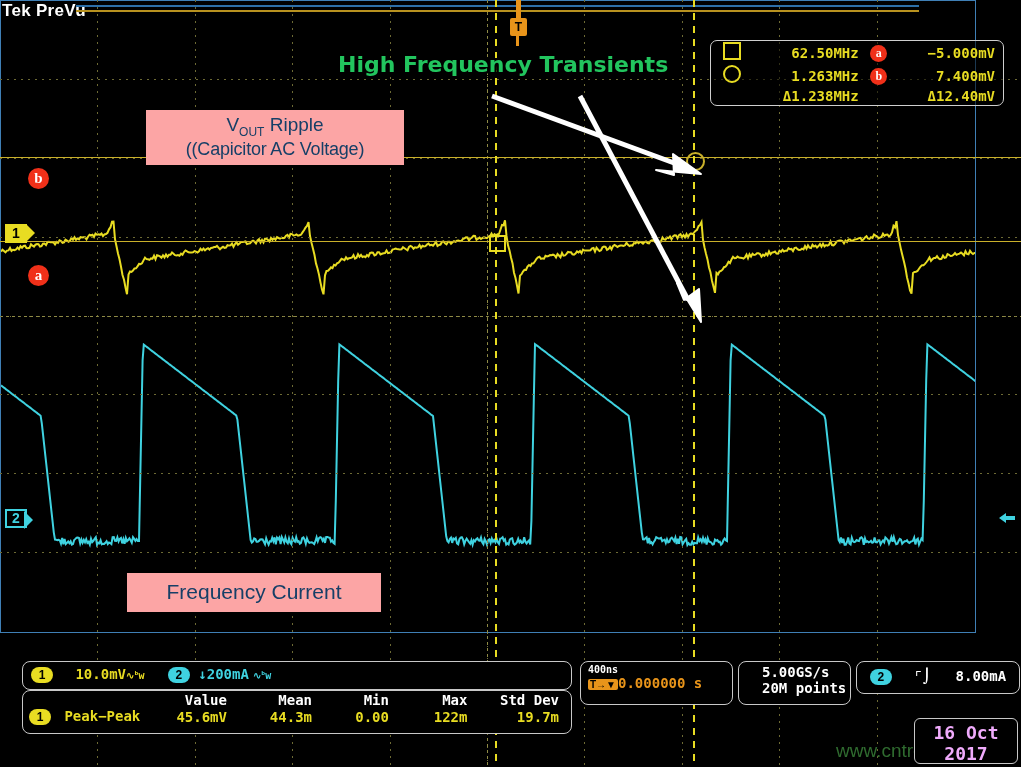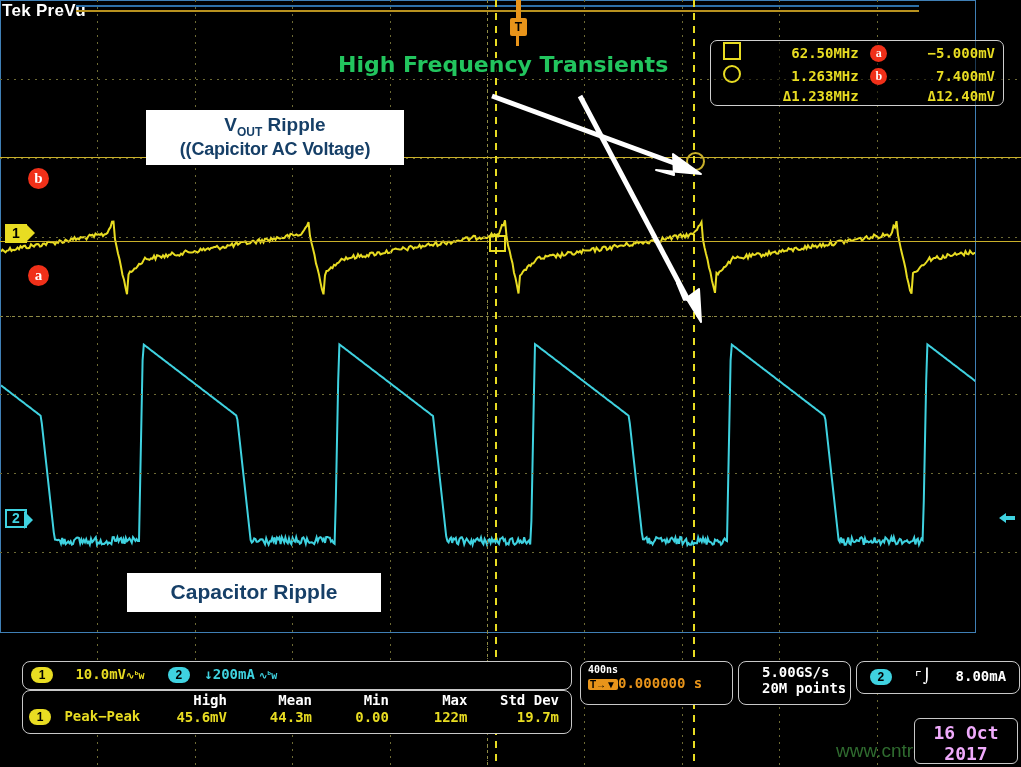--- a/index.html
+++ b/index.html
@@ -65,21 +65,21 @@
   .cb-f{width:108px;text-align:right;}
   .cb-m{width:34px;text-align:center;}
   .cb-v{width:100px;text-align:right;padding-right:8px!important;}
   .sqico{display:inline-block;width:14px;height:14px;border:2px solid #e8dc22;}
   .ciico{display:inline-block;width:14px;height:14px;border:2px solid #e8dc22;border-radius:50%;}
   .redmk{display:inline-block;width:17px;height:17px;border-radius:50%;background:#f03019;
         color:#fff;font-family:"Liberation Serif",serif;font-size:12px;line-height:17px;
         text-align:center;font-weight:bold;}
 
   
-  .wlabel{position:absolute;background:#ffffff;color:#163f67;font-weight:bold;
+  .wlabel{position:absolute;background:#fca5a5;color:#163f67;font-weight:normal;
         font-family:"Liberation Sans",sans-serif;text-align:center;line-height:1.12;}
   #lbl-vout{left:146px;top:110px;width:258px;padding:4px 0 6px;font-size:19px;}
   #lbl-vout .l2{font-size:18px;letter-spacing:-.2px;}
   #lbl-cap{left:127px;top:573px;width:254px;padding:7px 0 8px;font-size:21px;}
   #lbl-hft{left:338px;top:52px;font-size:22px;color:#22c55e;background:transparent;
         font-weight:bold;text-shadow:-2px 0 #000,2px 0 #000,0 -2px #000,0 2px #000,
         -2px -2px #000,2px 2px #000,-2px 2px #000,2px -2px #000;}
 
   
   .panel{position:absolute;border:1px solid #c8c8c8;border-radius:8px;background:#000;
@@ -232,37 +232,37 @@
     </g>
   </svg>
 
   <div class="wlabel" id="lbl-vout">
     <div class="l1">
       <span>V</span><sub style="font-size:12px">OUT</sub><span> Ripple</span>
     </div>
     <div class="l2">((Capicitor AC Voltage)</div>
   </div>
 
-  <div class="wlabel" id="lbl-cap">Capacitor Ripple</div>
+  <div class="wlabel" id="lbl-cap">Frequency Current</div>
 
   <div class="panel" id="p-chan">
     <div class="row">
       <span class="pill y">1</span>
       <span class="ch1txt" style="margin-left:14px">10.0mV</span><span class="ch1txt bwico">∿ᵇw</span>
       <span class="pill c" style="margin-left:16px">2</span>
-      <span class="ch2txt" style="margin-left:6px">↓200mA</span><span class="ch2txt bwico" style="margin-left:4px">∿ᵇw</span>
+      <span class="ch2txt" style="">↓200mA</span><span class="ch2txt bwico" style="margin-left:4px">∿ᵇw</span>
     </div>
   </div>
 
   <div class="panel" id="p-meas">
     <table>
       <tbody>
           <tr>
         <th class="lab" style="text-align:left"></th>
-        <th style="width:88px">High</th>
+        <th style="width:88px">Value</th>
         <th style="width:88px">Mean</th>
         <th style="width:80px">Min</th>
         <th style="width:82px">Max</th>
         <th style="width:96px;padding-right:12px">Std Dev</th>
       </tr>
       <tr>
         <td class="lab"><span class="pill y">1</span>
           <span style="margin-left:5px">Peak−Peak</span></td>
         <td>45.6mV</td>
         <td>44.3m</td>

